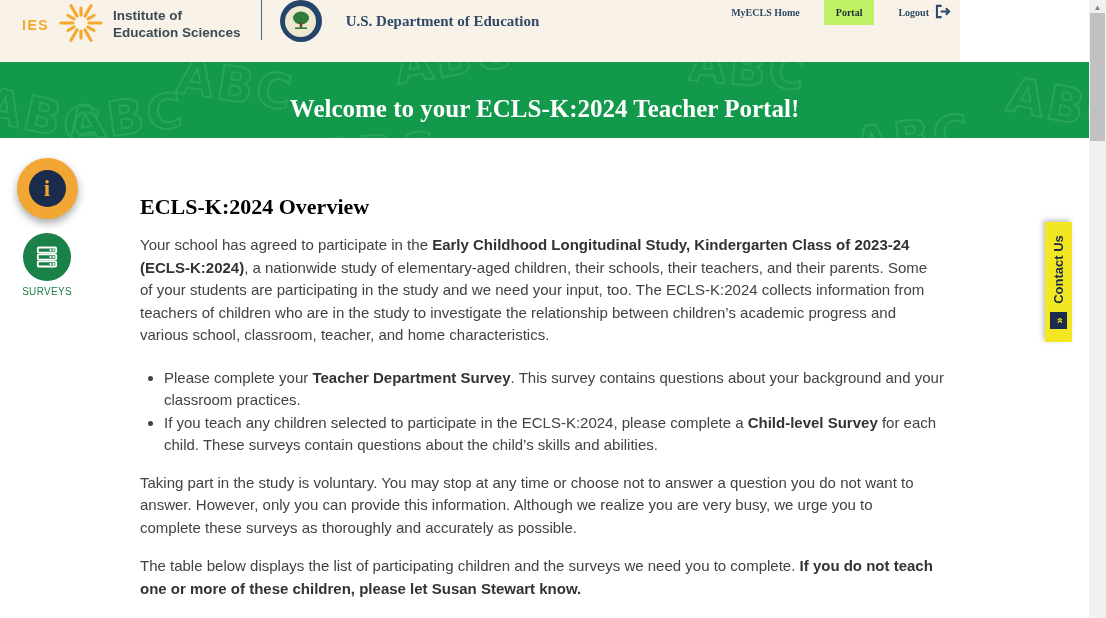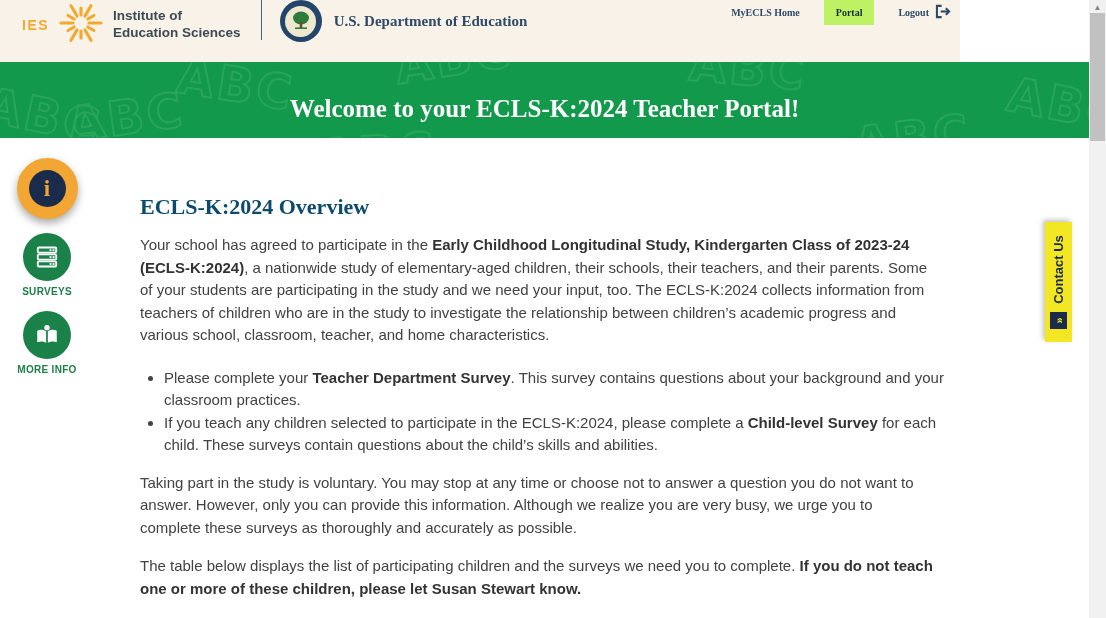--- a/index.html
+++ b/index.html
@@ -13,21 +13,21 @@
 
   
   .site-header {
     height:62px; width:960px; background:#F8F2E9;
     display:flex; align-items:flex-start; padding-left:22px;
   }
   .ies-brand { display:flex; align-items:center; gap:9px; }
   .ies-abbr { color:#F5A82B; font-weight:bold; font-size:14px; letter-spacing:1.5px; }
   .ies-org { font-size:13.5px; font-weight:bold; color:#3C4A55; line-height:1.25; }
   .header-divider { width:1px; height:40px; background:#3E6B96; margin:0 18px 0 20px; }
-  .ed-brand { display:flex; align-items:center; gap:12px; }
+  .ed-brand { display:flex; align-items:center; gap:24px; }
   .seal { width:42px; height:42px; border-radius:50%; background:#24456B;
           display:flex; align-items:center; justify-content:center; flex:0 0 auto; }
   .seal-inner { width:31px; height:31px; border-radius:50%; background:#EFE8D0;
           display:flex; align-items:center; justify-content:center; overflow:hidden; }
   .dept-label { font-family:"Liberation Serif", serif; font-weight:bold; font-size:15px; color:#2E4A66; }
   .header-nav { margin-left:auto; display:flex; align-items:center; gap:24px; padding-right:8px;
                 font-family:"Liberation Serif", serif; font-weight:bold; font-size:10px; color:#2E4A66; }
   .nav-link { cursor:pointer; display:flex; align-items:center; gap:6px; }
   .nav-portal { background:#bef264; color:#1C2B3A; padding:7px 12px; }
 
@@ -43,26 +43,26 @@
   .side-item { display:flex; flex-direction:column; align-items:center; cursor:pointer; }
   .circle-lg { width:61px; height:61px; border-radius:50%; background:#F2A634;
                box-shadow:0 4px 8px rgba(0,0,0,.35);
                display:flex; align-items:center; justify-content:center; }
   .circle-inner { width:37px; height:37px; border-radius:50%; background:#1B2B4B; color:#F2A634;
                display:flex; align-items:center; justify-content:center;
                font-family:"Liberation Serif", serif; font-weight:bold; font-size:23px; }
   .circle-sm { width:48px; height:48px; border-radius:50%; background:#1A8148;
                display:flex; align-items:center; justify-content:center; }
   .side-item + .side-item { margin-top:14px; }
-  .side-label { margin-top:5px; font-size:10px; font-weight:bold; color:#1E8048; letter-spacing:.3px; }
+  .side-label { margin-top:5px; font-size:10px; font-weight:normal; color:#1E8048; letter-spacing:.3px; }
 
   
   .main-content { padding:56px 142px 0 140px; }
   .overview-heading { margin:0 0 14px 0; font-family:"Liberation Serif", serif;
-    font-weight:bold; font-size:22px; color:#0c4a6e; }
+    font-weight:bold; font-size:22px; color:#000000; }
   .main-content p { margin:0 12px 16px 0; font-size:15px; line-height:22.5px; color:#424242; }
   .main-content ul { margin:20px 0 15px 0; padding-left:24px; }
   .main-content li { font-size:15px; line-height:22.5px; color:#424242; }
   .main-content b { color:#333333; }
 
   
   .contact-tab { position:absolute; top:222px; right:17px; width:27px; height:120px; cursor:pointer; }
   .contact-rot { position:absolute; left:0; top:0; width:120px; height:27px;
     transform-origin:0 0; transform:rotate(-90deg) translateX(-120px);
     background:#F2E722; box-shadow:2px -2px 5px rgba(0,0,0,.25);
@@ -178,30 +178,20 @@
                 <rect x="17.2" y="4.8" width="1.7" height="1.7"></rect>
               <rect x="14.4" y="11.2" width="1.7" height="1.7"></rect>
                 <rect x="17.2" y="11.2" width="1.7" height="1.7"></rect>
               <rect x="14.4" y="17.6" width="1.7" height="1.7"></rect>
                 <rect x="17.2" y="17.6" width="1.7" height="1.7"></rect>
             </g>
           </svg>
         </div>
         <span class="side-label">SURVEYS</span>
       </div>
-      <div class="side-item">
-        <div class="circle-sm">
-          <svg width="26" height="26" viewBox="0 0 24 24">
-            <circle cx="12" cy="5.2" r="2.5" fill="#ffffff"></circle>
-            <path d="M3 8 C6 6.7 9.6 7.2 11.2 8.7 L11.2 19.3 C9.6 17.9 6 17.4 3 18.6 Z" fill="#ffffff"></path>
-            <path d="M21 8 C18 6.7 14.4 7.2 12.8 8.7 L12.8 19.3 C14.4 17.9 18 17.4 21 18.6 Z" fill="#ffffff"></path>
-          </svg>
-        </div>
-        <span class="side-label">MORE INFO</span>
-      </div>
     </aside>
 
     <main class="main-content">
       <h2 class="overview-heading">ECLS-K:2024 Overview</h2>
       <p><span>Your school has agreed to participate in the </span><b>Early Childhood Longitudinal Study, Kindergarten Class of 2023-24 (ECLS-K:2024)</b><span>, a nationwide study of elementary-aged children, their schools, their teachers, and their parents. Some of your students are participating in the study and we need your input, too. The ECLS-K:2024 collects information from teachers of children who are in the study to investigate the relationship between children’s academic progress and various school, classroom, teacher, and home characteristics.</span></p>
       <ul>
         <li><span>Please complete your </span><b>Teacher Department Survey</b><span>. This survey contains questions about your background and your classroom practices.</span></li>
         <li><span>If you teach any children selected to participate in the ECLS-K:2024, please complete a </span><b>Child-level Survey</b><span> for each child. These surveys contain questions about the child’s skills and abilities.</span></li>
       </ul>
       <p><span>Taking part in the study is voluntary. You may stop at any time or choose not to answer a question you do not want to answer. However, only you can provide this information. Although we realize you are very busy, we urge you to complete these surveys as thoroughly and accurately as possible.</span></p>

